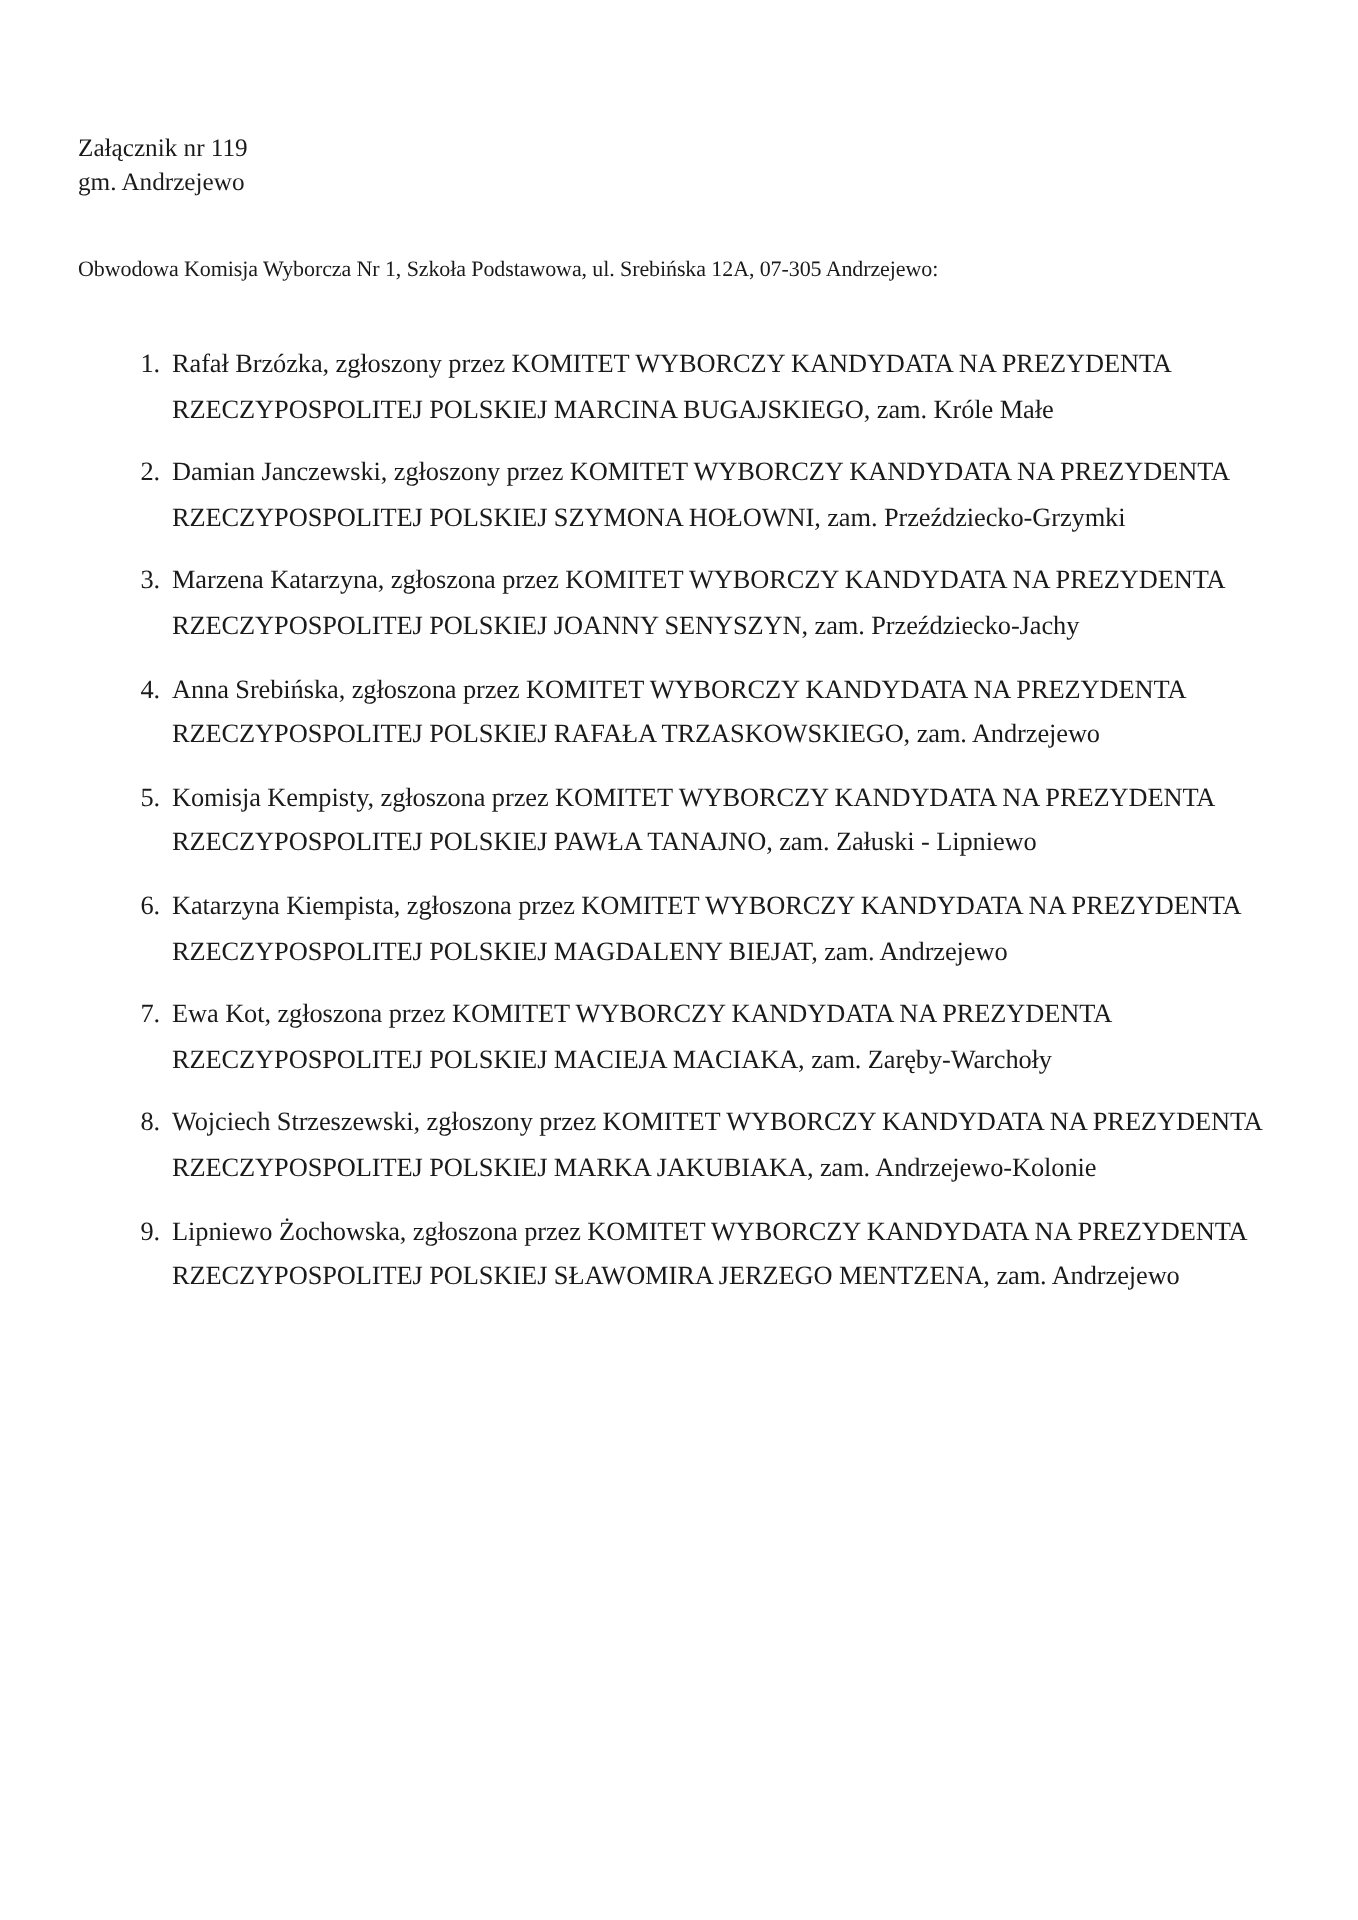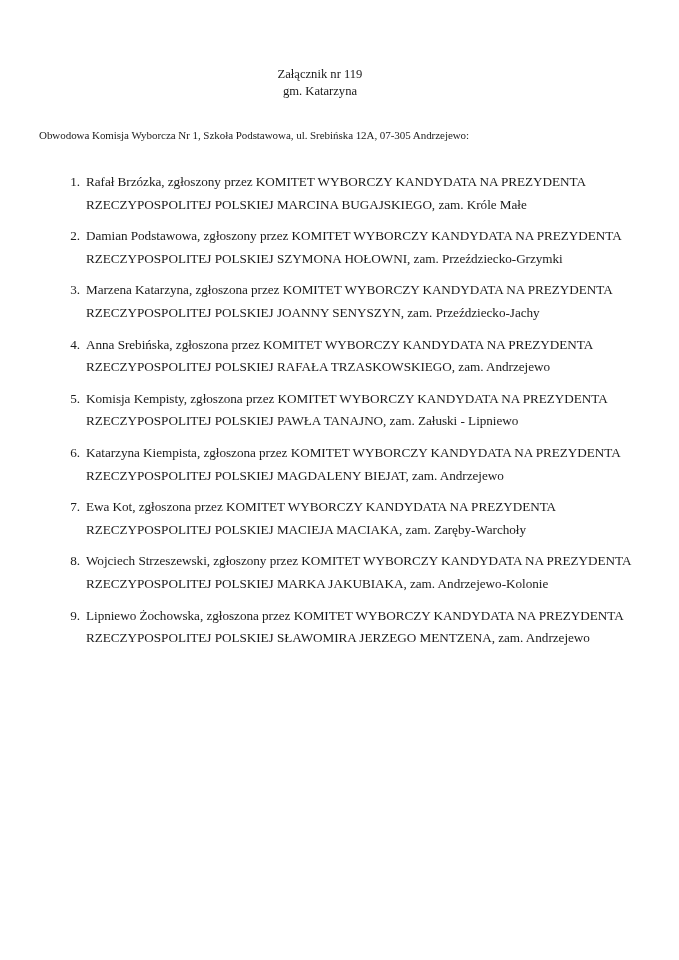--- a/index.html
+++ b/index.html
@@ -21,21 +21,21 @@
     top: 0;
     left: 0;
     width: 679px;
     height: 960px;
     box-sizing: border-box;
     padding: 0 39px;
   }
   
   .doc-header {
     margin-top: 66px;
-    text-align: center;
+    text-align: left;
     padding-right: 39px;
     font-size: 12.6px;
     line-height: 17px;
   }
   .doc-header .hline {
     display: block;
     white-space: nowrap;
   }
   
   .commission-line {
@@ -75,35 +75,35 @@
   }
   .cand-body { }
 </style>
 </head>
 <body>
 
 <div class="page">
 
   <div class="doc-header">
     <span class="hline">Załącznik nr 119</span>
-    <span class="hline">gm. Katarzyna</span>
+    <span class="hline">gm. Andrzejewo</span>
   </div>
 
   <div class="commission-line">Obwodowa Komisja Wyborcza Nr 1, Szkoła Podstawowa, ul. Srebińska 12A, 07-305 Andrzejewo:</div>
 
   <ol class="candidate-list">
 
     <li>
       <span class="item-number">1.</span>
       <span class="cand-name">Rafał Brzózka</span><span class="cand-body">, zgłoszony przez KOMITET WYBORCZY KANDYDATA NA PREZYDENTA RZECZYPOSPOLITEJ POLSKIEJ MARCINA BUGAJSKIEGO, zam. Króle Małe</span>
     </li>
 
     <li>
       <span class="item-number">2.</span>
-      <span class="cand-name">Damian Podstawowa</span><span class="cand-body">, zgłoszony przez KOMITET WYBORCZY KANDYDATA NA PREZYDENTA RZECZYPOSPOLITEJ POLSKIEJ SZYMONA HOŁOWNI, zam. Przeździecko-Grzymki</span>
+      <span class="cand-name">Damian Janczewski</span><span class="cand-body">, zgłoszony przez KOMITET WYBORCZY KANDYDATA NA PREZYDENTA RZECZYPOSPOLITEJ POLSKIEJ SZYMONA HOŁOWNI, zam. Przeździecko-Grzymki</span>
     </li>
 
     <li>
       <span class="item-number">3.</span>
       <span class="cand-name">Marzena Katarzyna</span><span class="cand-body">, zgłoszona przez KOMITET WYBORCZY KANDYDATA NA PREZYDENTA RZECZYPOSPOLITEJ POLSKIEJ JOANNY SENYSZYN, zam. Przeździecko-Jachy</span>
     </li>
 
     <li>
       <span class="item-number">4.</span>
       <span class="cand-name">Anna Srebińska</span><span class="cand-body">, zgłoszona przez KOMITET WYBORCZY KANDYDATA NA PREZYDENTA RZECZYPOSPOLITEJ POLSKIEJ RAFAŁA TRZASKOWSKIEGO, zam. Andrzejewo</span>

